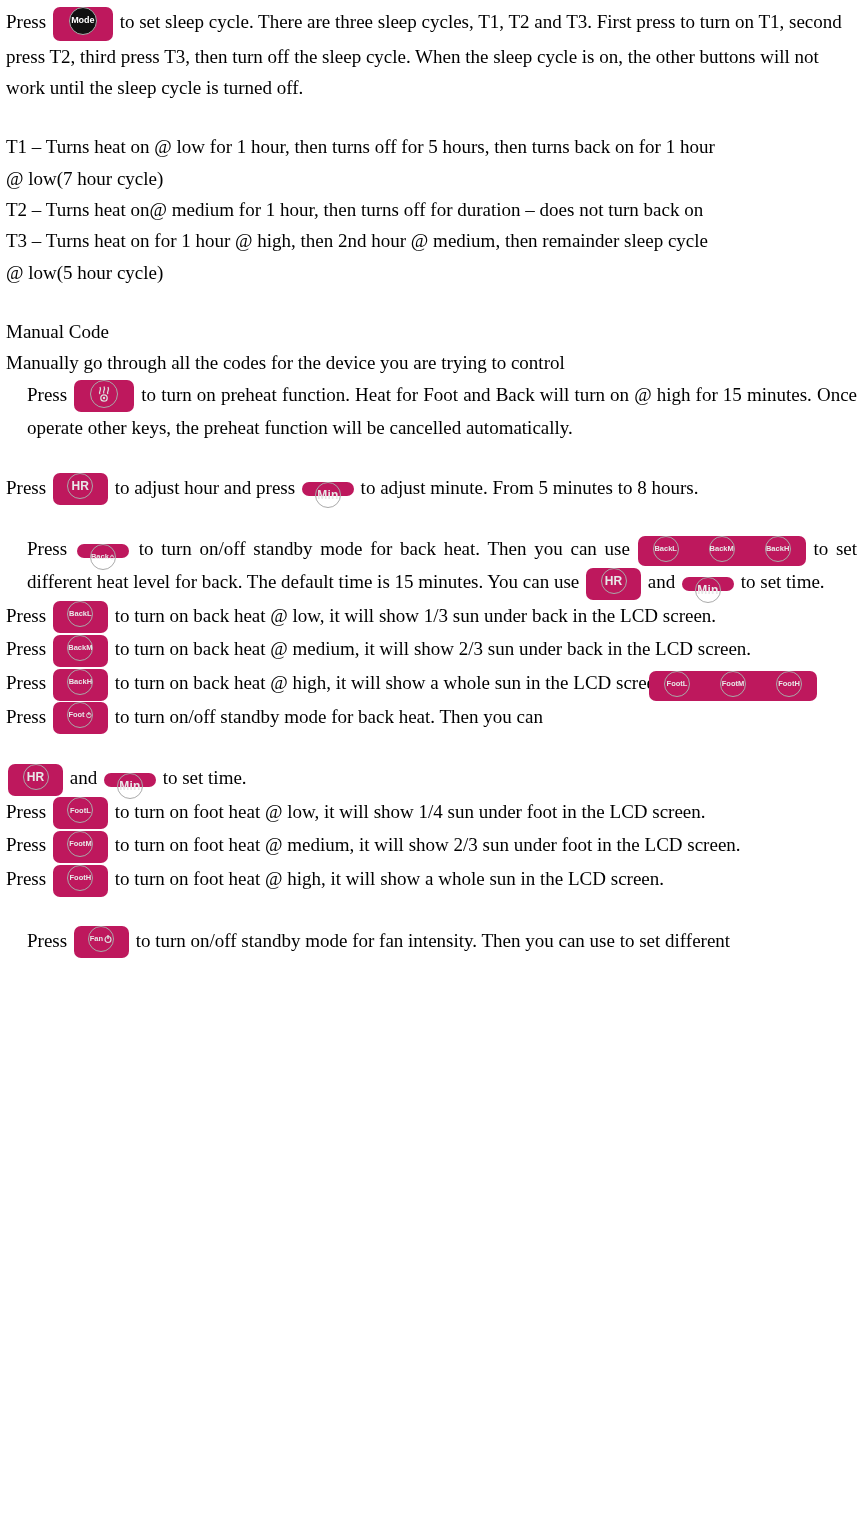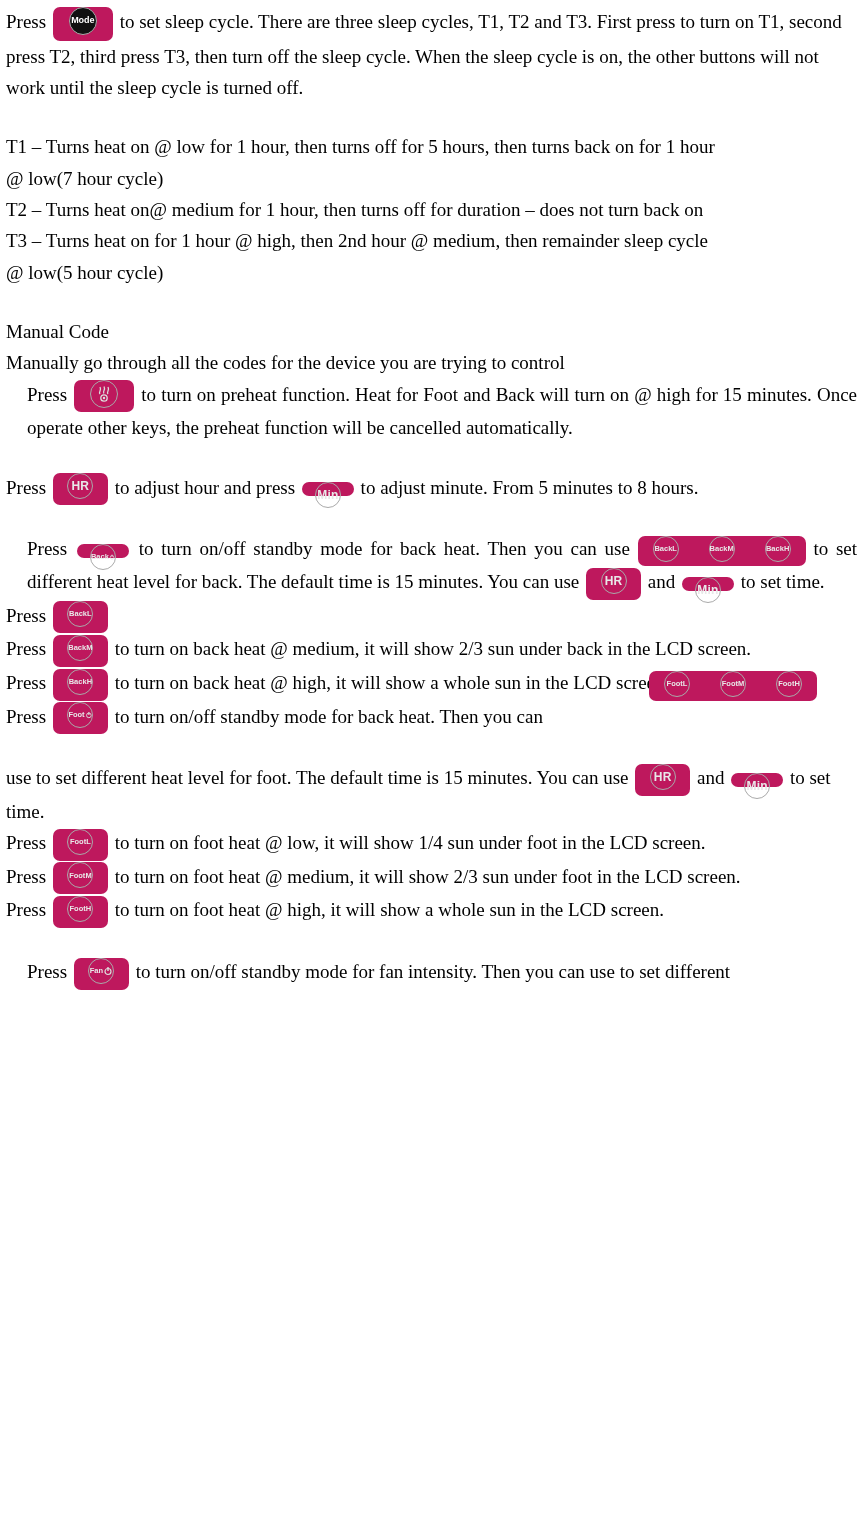--- a/index.html
+++ b/index.html
@@ -224,20 +224,21 @@
 </p>
 
 <p>
   <span>Press</span>
   <span class="btn btn-small">
     <span class="circ circ-26 stack">
       <span class="tiny2">Back</span>
       <span class="tiny2">L</span>
     </span>
   </span>
+  <span> to turn on back heat @ low, it will show 1/3 sun under back in the LCD screen.</span>
 </p>
 
 <p>
   <span>Press</span>
   <span class="btn btn-small">
     <span class="circ circ-26 stack">
       <span class="tiny2">Back</span>
       <span class="tiny2">M</span>
     </span>
   </span>
@@ -285,21 +286,20 @@
         <span class="tiny2">Foot</span>
         <span class="tiny2">H</span>
       </span>
     </span>
   </span>
 </p>
 
 <div class="spacer"></div>
 
 <p>
-  <span>use to set different heat level for foot. The default time is 15 minutes. You can use </span>
   <span class="btn btn-small">
     <span class="circ circ-26">
       <span class="tiny">HR</span>
     </span>
   </span>
   <span> and</span>
   <span class="btn btn-sm2">
     <span class="circ circ-26">
       <span class="tiny">Min</span>
     </span>

